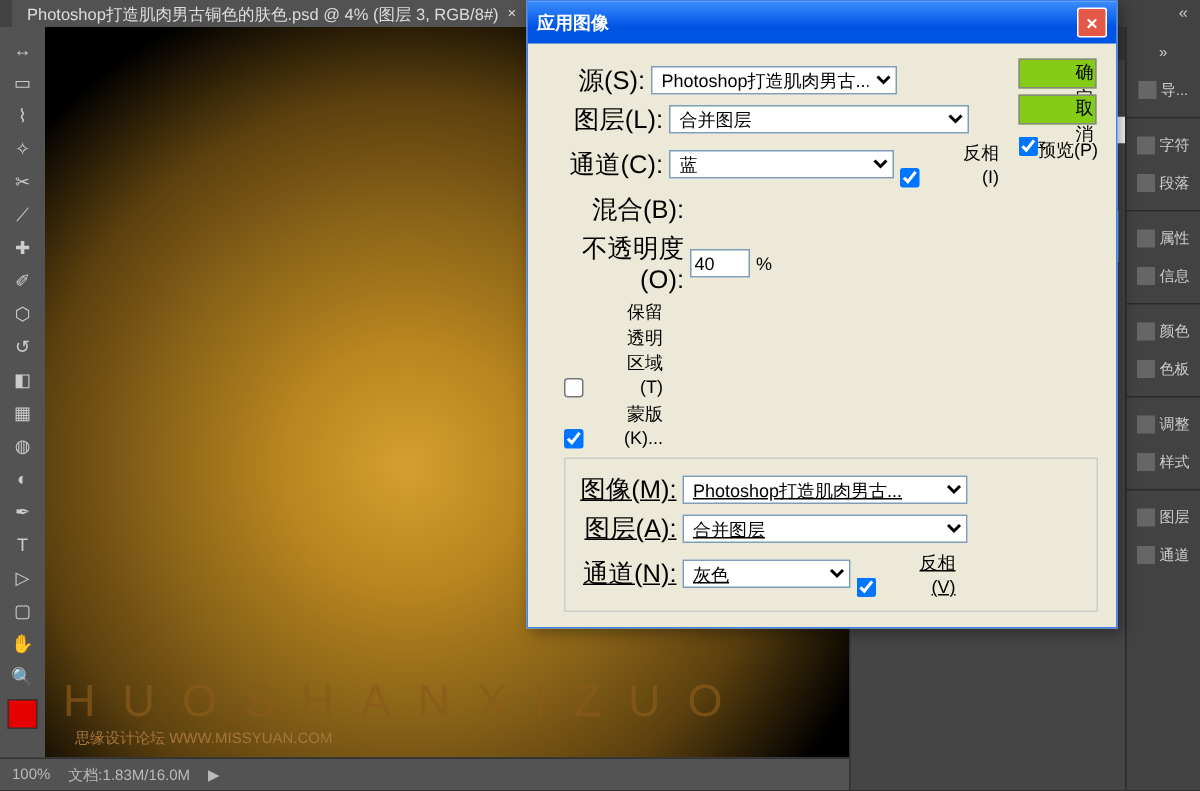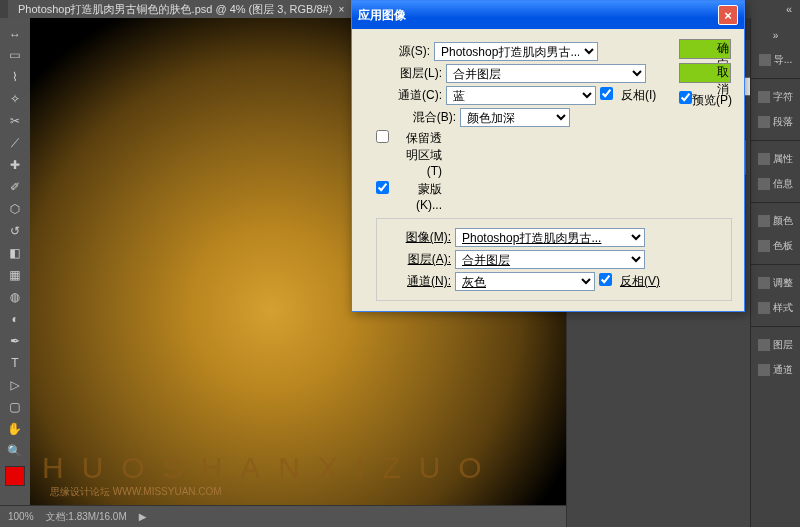--- a/index.html
+++ b/index.html
@@ -39,26 +39,26 @@
 .far-right .sep { height: 1px; background: #2a2a2a; margin: 6px 0; }
 
 .statusbar { position: absolute; bottom: 0; left: 0; right: 234px; height: 22px; background: #535353; display: flex; align-items: center; padding: 0 8px; gap: 12px; font-size: 10px; color: #bbb; border-top: 1px solid #333; }
 
 
 .dialog { position: absolute; top: 0; left: 351px; width: 394px; background: #ece9d8; border: 1px solid #3b82f6; box-shadow: 2px 2px 10px rgba(0,0,0,0.4); font-size: 12px; color: #000; }
 .dlg-title { height: 28px; background: linear-gradient(to bottom, #3a8cff 0%, #0054e3 60%, #0054e3 100%); display: flex; align-items: center; padding: 0 6px; color: #fff; font-weight: bold; }
 .dlg-title .x { margin-left: auto; width: 20px; height: 20px; background: #e45848; border: 1px solid #fff; display: flex; align-items: center; justify-content: center; font-size: 13px; cursor: pointer; border-radius: 2px; }
 .dlg-body { padding: 10px 12px; position: relative; }
 .row { display: flex; align-items: center; margin: 3px 0; gap: 4px; }
-.row label { text-align: right; width: 66px; font-size: 12px; }
+.row label { text-align: right; width: 66px; font-size: 17px; }
 .row label.wide { width: 92px; }
 .row select, .row input[type=text] { border: 1px solid #7f9db9; font-size: 12px; padding: 1px 2px; height: 19px; background: #fff; }
 .row select { width: 164px; }
 .row input[type=text] { width: 40px; }
-.row .cb { display: flex; align-items: flex-start; gap: 8px; font-size: 12px; }
+.row .cb { display: flex; align-items: flex-end; gap: 20px; font-size: 12px; }
 .fieldset { border: 1px solid #ccc; padding: 6px 8px; margin: 6px 0 0 12px; text-decoration: underline; }
 .btns { position: absolute; top: 10px; right: 12px; display: flex; flex-direction: column; gap: 4px; }
 .btns button { width: 52px; height: 20px; background: #84cc16; border: 1px solid #888; font-size: 12px; cursor: pointer; padding-left: 36px; }
 .btns .cb { font-size: 12px; margin-top: 4px; }
 </style>
 </head>
 <body>
 
 <div class="titlebar">
   <div class="tab">
@@ -223,21 +223,25 @@
         <label>通道(C):</label>
       <select style="width:150px"><option>蓝</option></select>
       <label class="cb">
           <input type="checkbox" checked="" style="">
           <span>反相(I)</span>
         </label>
       </div>
 
     <div class="row">
         <label class="wide">混合(B):</label>
-      <select style="width:110px"><option>颜色加深</option></select>
+      </div>
+    <div class="row">
+        <label class="wide">不透明度(O):</label>
+      <input type="text" value="40" style="">
+      <span>%</span>
       </div>
     <div class="row" style="margin-left:12px">
         <label class="cb">
           <input type="checkbox" style="">
           <span>保留透明区域(T)</span>
         </label>
       </div>
     <div class="row" style="margin-left:12px">
         <label class="cb">
           <input type="checkbox" checked="" style="">
@@ -249,21 +253,21 @@
       <div class="row">
           <label>图像(M):</label>
         <select style="width:190px"><option>Photoshop打造肌肉男古...</option></select>
         </div>
       <div class="row">
           <label>图层(A):</label>
         <select style="width:190px"><option>合并图层</option></select>
         </div>
       <div class="row">
           <label>通道(N):</label>
-        <select style="width:140px"><option>灰色</option></select>
+        <select style="width:112px"><option>灰色</option></select>
         <label class="cb">
             <input type="checkbox" checked="" style="">
             <span>反相(V)</span>
           </label>
         </div>
     </div>
   </div>
 </div>
 
 </body></html>

